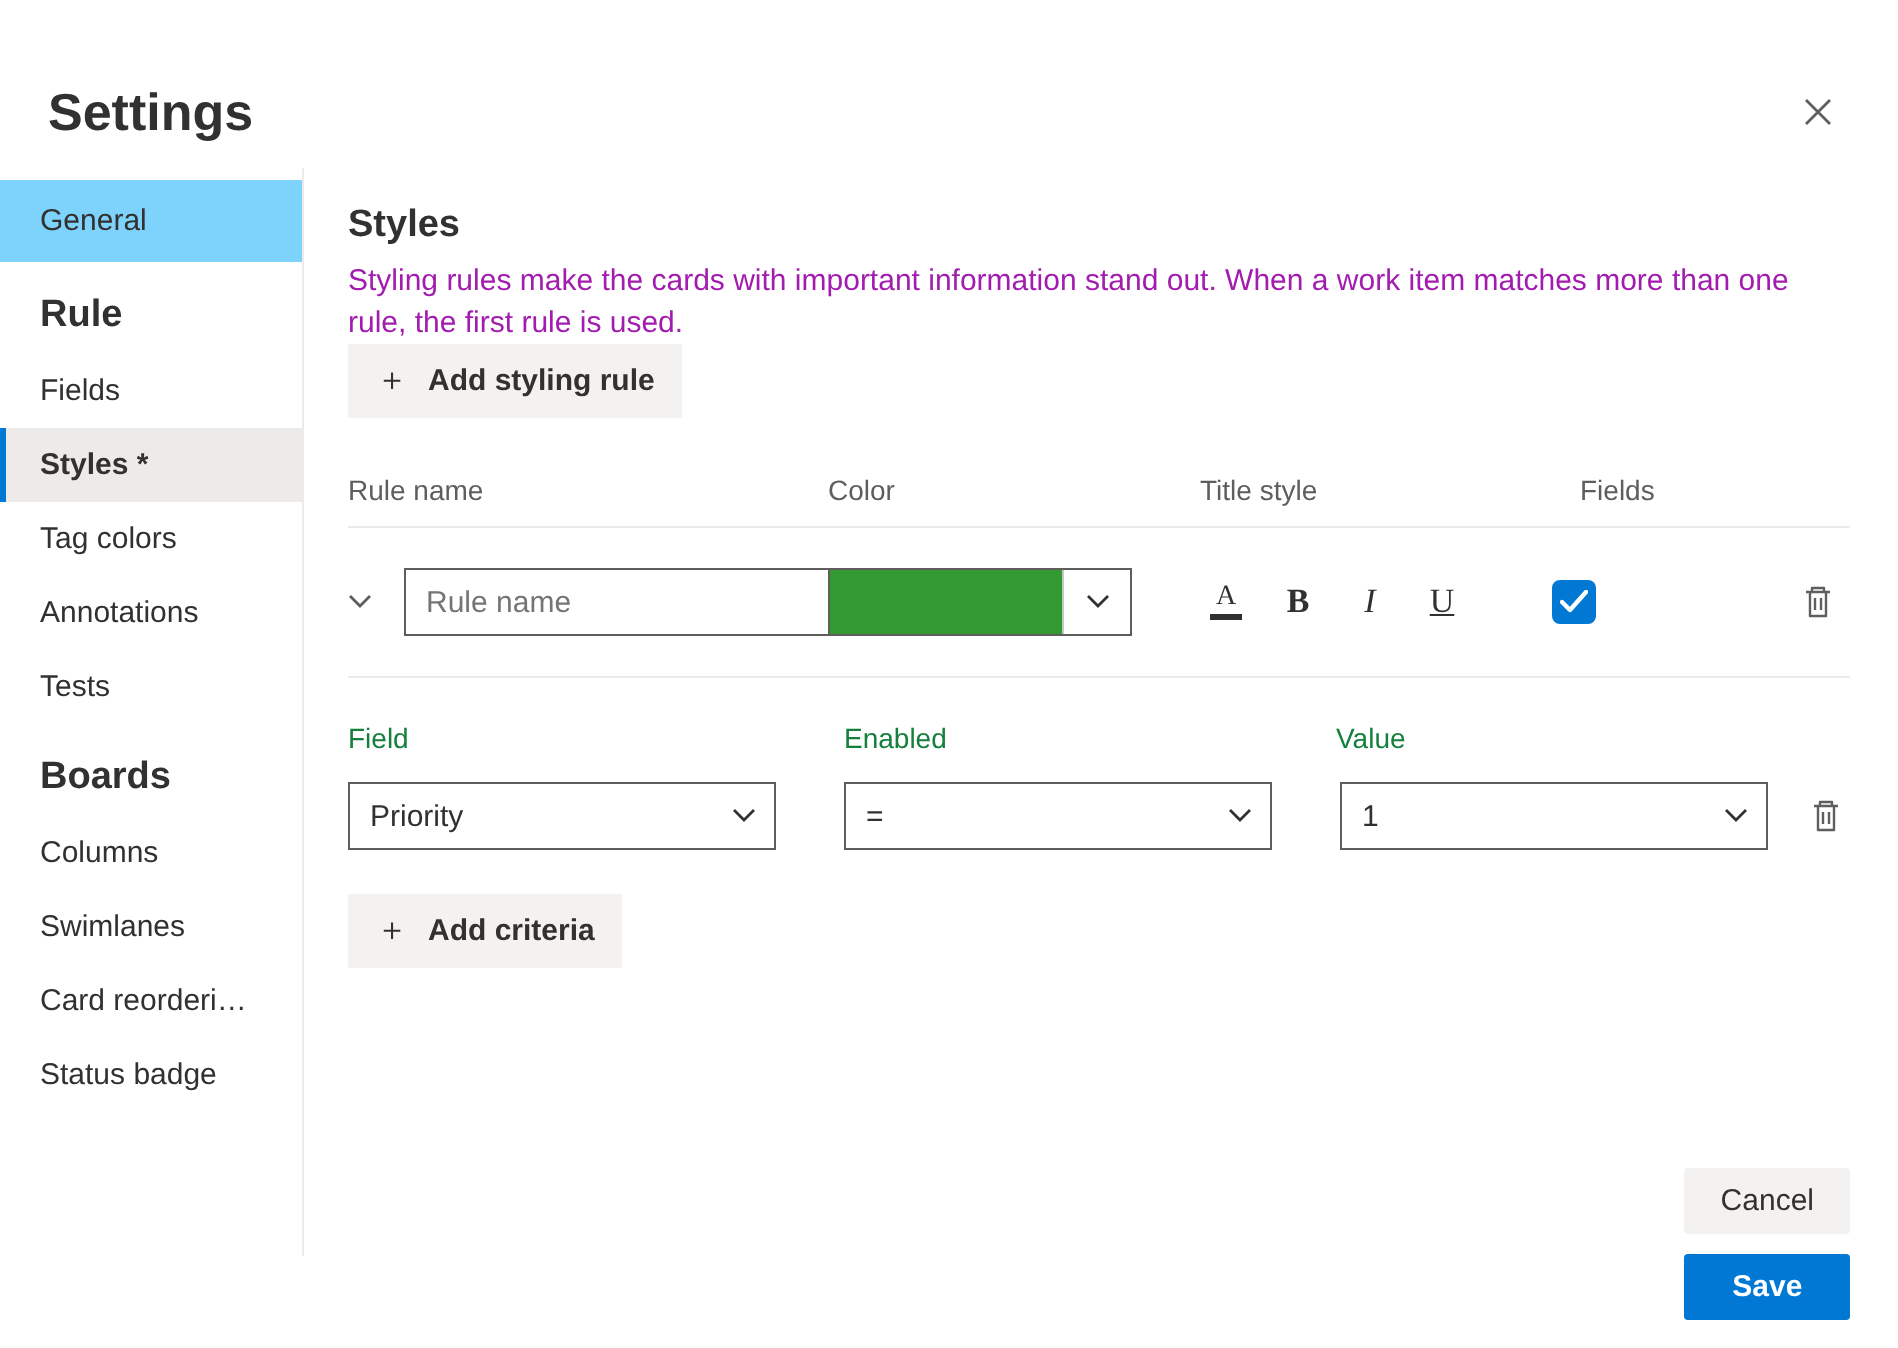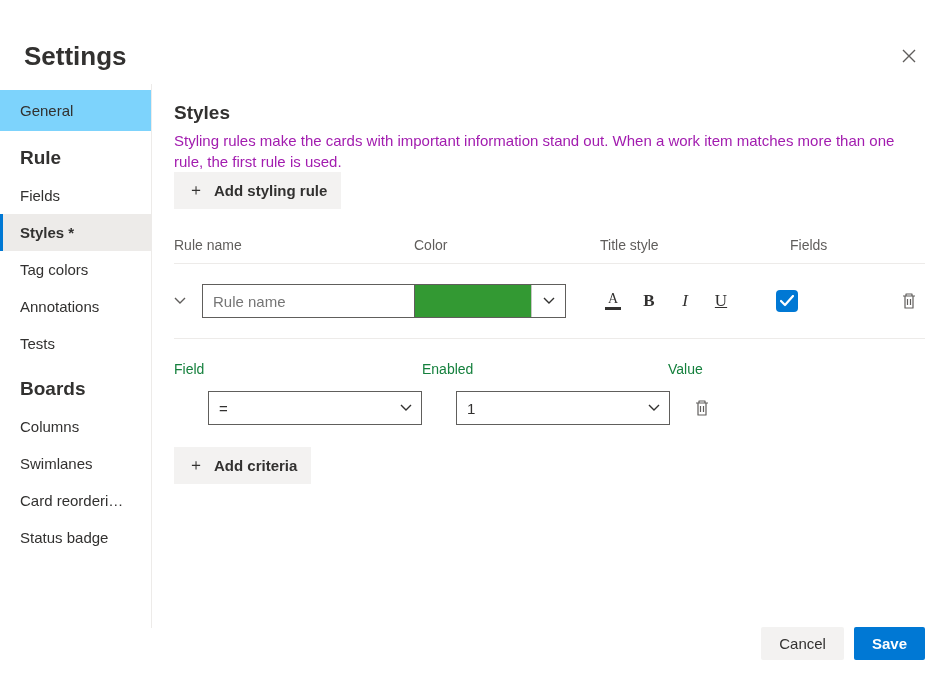--- a/index.html
+++ b/index.html
@@ -260,20 +260,21 @@
       pointer-events: none;
     }
     .add-criteria-wrap { margin-top: 22px; }
     .footer {
       position: absolute;
       bottom: 0;
       right: 0;
       padding: 14px 24px;
       display: flex;
       gap: 10px;
+      flex-direction: column;
     }
     .btn {
       padding: 8px 18px;
       font-size: 15px;
       border: none;
       cursor: pointer;
       border-radius: 2px;
       font-family: inherit;
     }
     .btn-cancel { background: #f3f2f1; color: #323130; }
@@ -369,20 +370,30 @@
     </div>
 
     <div class="criteria-headers">
       <div class="crit-field">Field</div>
       <div class="crit-op">Enabled</div>
       <div class="crit-val">Value</div>
     </div>
 
     <div class="criteria-row">
       <div class="select-wrap">
+        <div class="select-input sel-field">
+            <span>Priority</span>
+          </div>
+        <span class="dd-caret">
+            <svg width="12" height="8" viewBox="0 0 12 8">
+              <path d="M1 1 L6 6 L11 1" stroke="#323130" stroke-width="1.4" fill="none"></path>
+            </svg>
+          </span>
+      </div>
+      <div class="select-wrap">
         <div class="select-input sel-op">
             <span>=</span>
           </div>
         <span class="dd-caret">
             <svg width="12" height="8" viewBox="0 0 12 8">
               <path d="M1 1 L6 6 L11 1" stroke="#323130" stroke-width="1.4" fill="none"></path>
             </svg>
           </span>
       </div>
       <div class="select-wrap">

